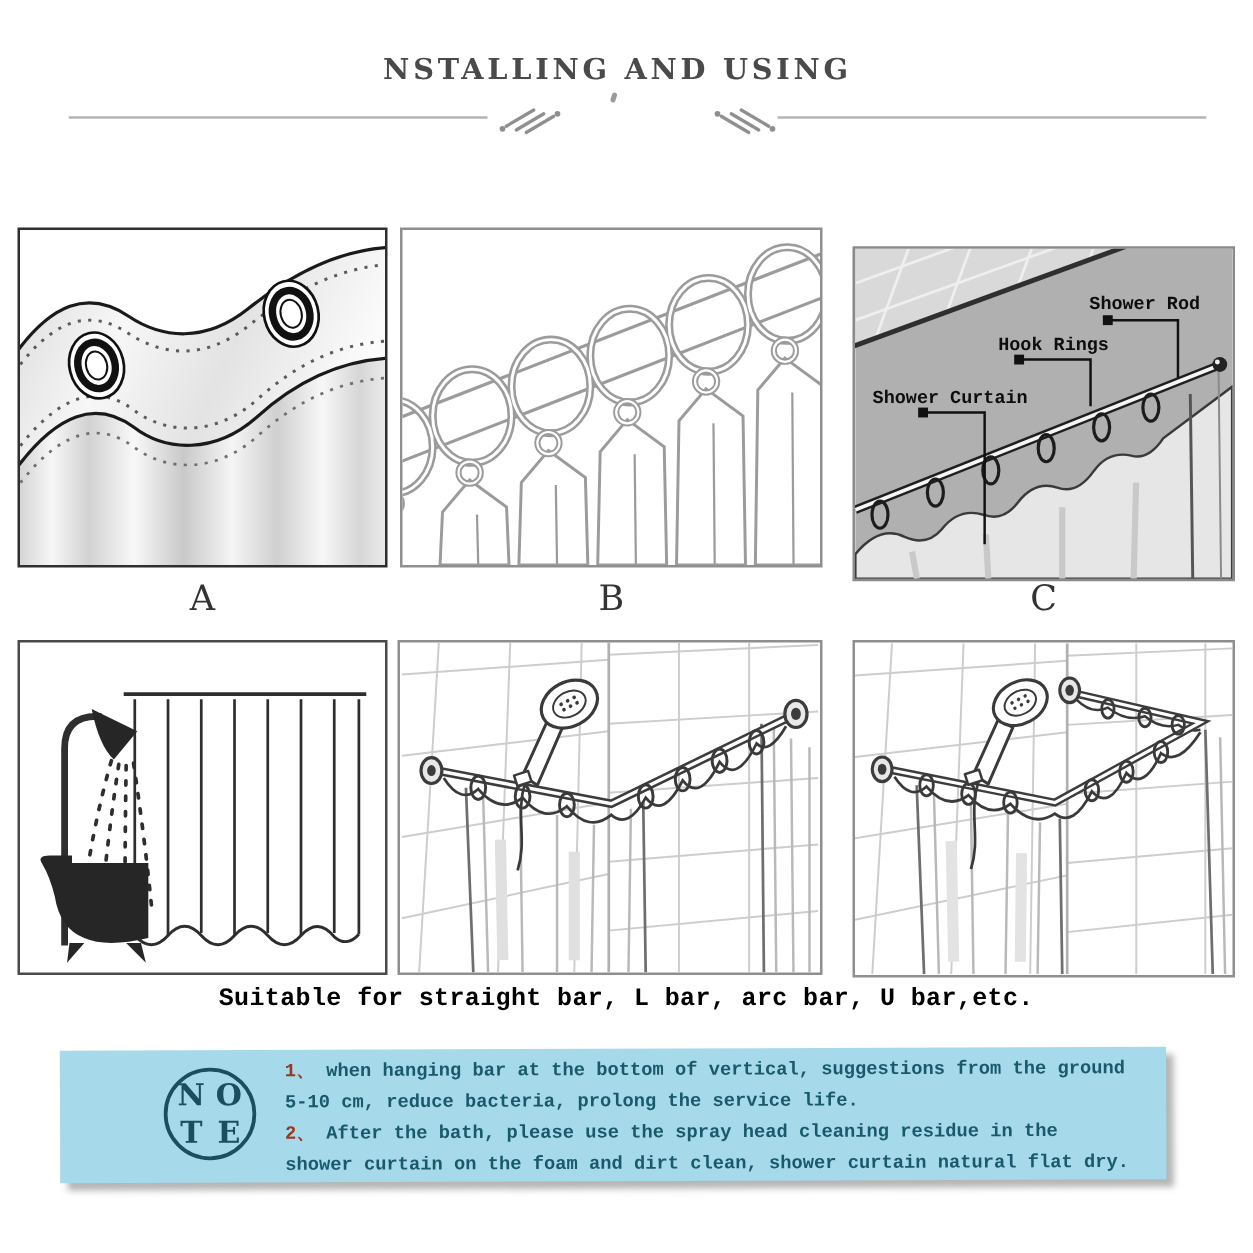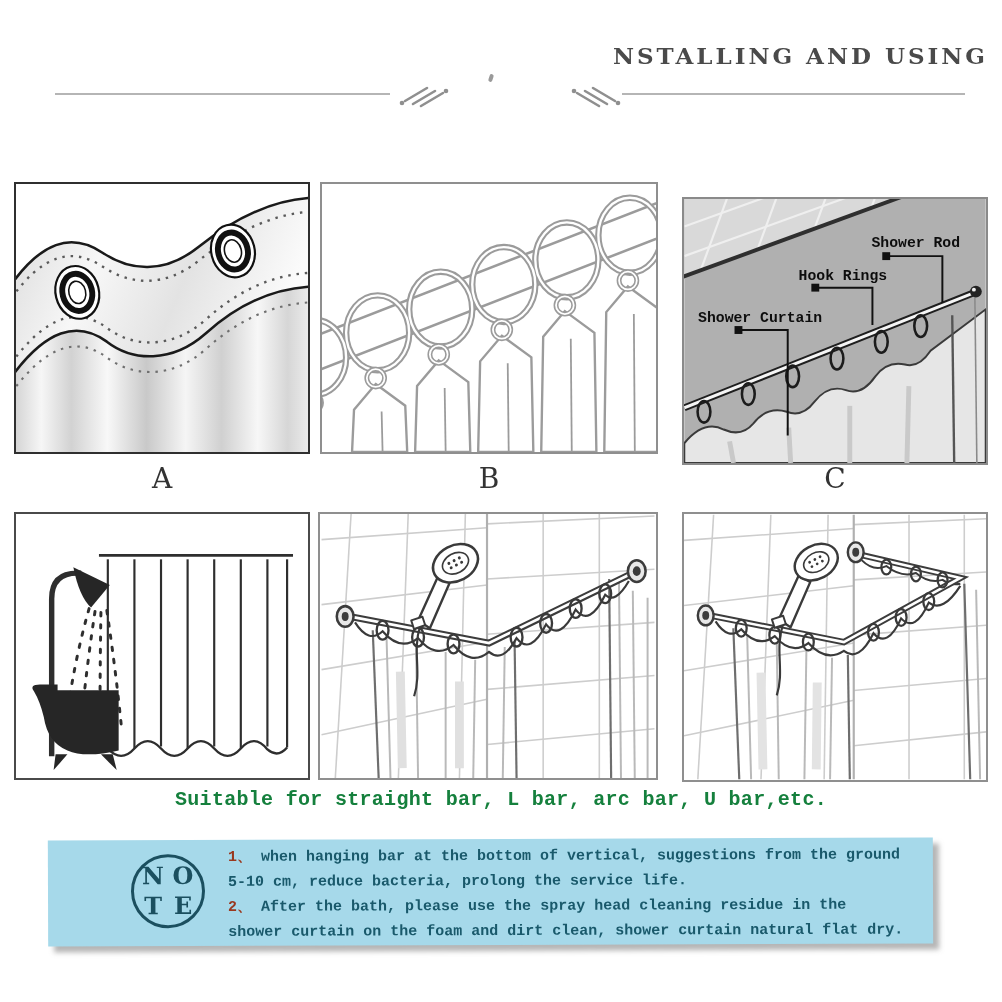--- a/index.html
+++ b/index.html
@@ -1,19 +1,19 @@
 <!DOCTYPE html>
 <html><head>
 <meta charset="utf-8">
 <style>
   html,body{margin:0;padding:0;background:#fff;}
   .stage{position:relative;width:1002px;height:1002px;background:#ffffff;overflow:hidden;
          font-family:"Liberation Mono",monospace;}
   
-  .title{position:absolute;top:42px;left:0;width:988px;text-align:right;
+  .title{position:absolute;top:42px;left:0;width:988px;text-align:center;
          font-family:"DejaVu Serif",serif;font-weight:700;font-size:23px;
          letter-spacing:3px;color:#4a4a4a;}
   .div-line{position:absolute;top:93px;height:2px;background:#b5b5b5;}
   .div-line.l{left:55px;width:335px;}
   .div-line.r{left:622px;width:343px;}
   .flourish{position:absolute;top:82px;width:58px;height:26px;}
   .flourish.l{left:398px;}
   .flourish.r{left:564px;transform:scaleX(-1);}
   .div-dot{position:absolute;left:489px;top:74px;width:4px;height:8px;background:#9a9a9a;
            transform:rotate(18deg);border-radius:2px;}
@@ -27,21 +27,21 @@
   .p2{left:318px;top:512px;width:340px;height:268px;border:2px solid #8f8f8f;}
   .p3{left:682px;top:512px;width:306px;height:270px;border:2px solid #8f8f8f;}
   .letter{position:absolute;top:462px;height:40px;text-align:center;
           font-family:"DejaVu Serif",serif;font-size:28px;color:#333;}
   .letter.a{left:14px;width:296px;}
   .letter.b{left:320px;width:338px;}
   .letter.c{left:682px;width:306px;}
   
   .caption{position:absolute;top:788px;left:0;width:1002px;text-align:center;
            font-family:"Liberation Mono",monospace;font-weight:700;font-size:20px;
-           letter-spacing:.3px;color:#15803d;}
+           letter-spacing:.3px;color:#000000;}
   
   .note{position:absolute;left:48px;top:839px;width:885px;height:106px;background:#a6d9ea;
         box-shadow:6px 6px 5px rgba(110,110,110,.5);transform:rotate(-.2deg);}
   .badge{position:absolute;left:83px;top:14px;width:74px;height:74px;border:3px solid #1b4f5f;
          border-radius:50%;box-sizing:border-box;display:flex;align-items:center;justify-content:center;}
   .badge-grid{display:grid;grid-template-columns:22px 22px;column-gap:8px;row-gap:0;
               font-family:"DejaVu Serif",serif;font-size:24px;font-weight:600;color:#1b4f5f;
               text-align:center;line-height:30px;}
   .note-lines{position:absolute;left:180px;top:5px;width:700px;
               font-family:"Liberation Mono",monospace;font-weight:700;font-size:15px;

